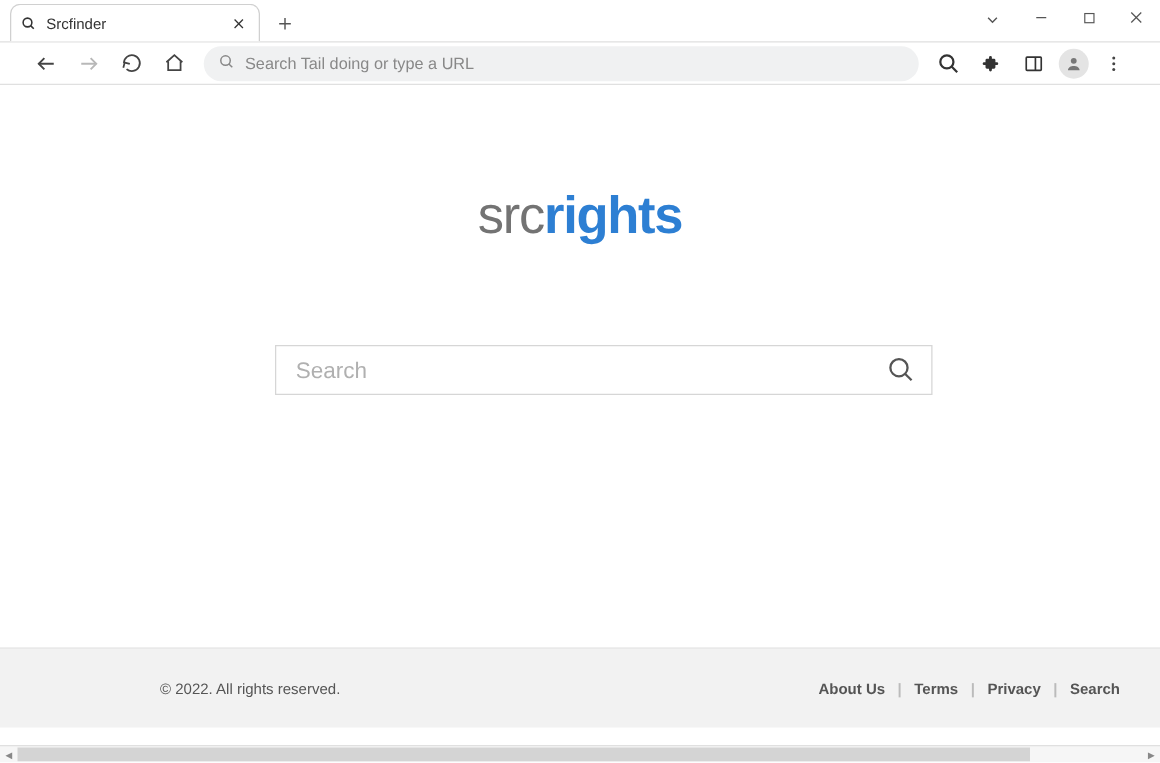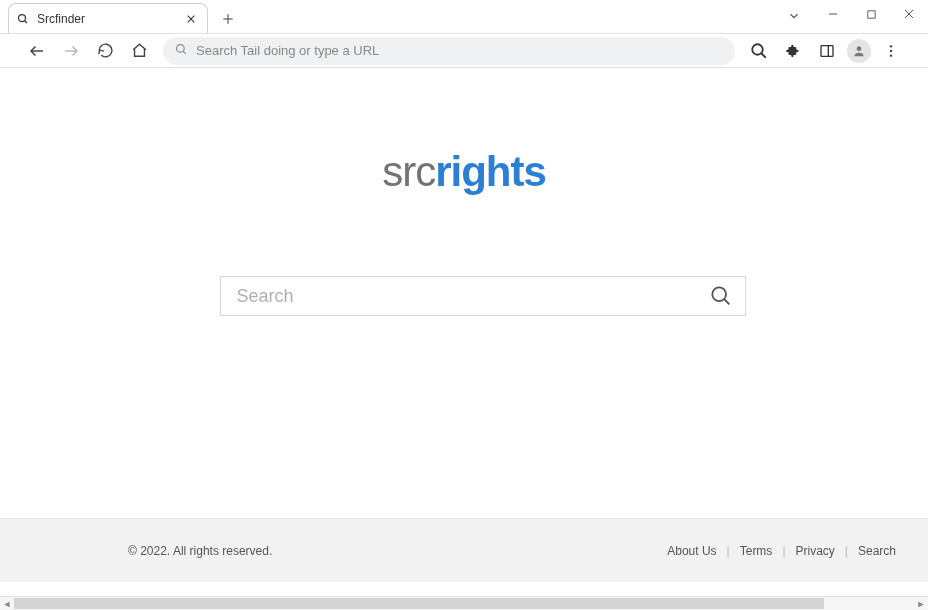--- a/index.html
+++ b/index.html
@@ -177,21 +177,21 @@
       height: 64px;
       background: #f2f2f2;
       border-top: 1px solid #e6e6e6;
       display: flex;
       align-items: center;
       padding: 0 32px 0 128px;
       font-size: 12px;
       color: #555;
     }
     .footer .copyright { flex: 1; }
-    .footer .links { display: flex; align-items: center; gap: 10px; white-space: nowrap; }
+    .footer .links { display: flex; align-items: center; gap: 10px; white-space: nowrap; font-weight: bold; }
     .footer .links a { color: #555; text-decoration: none; cursor: pointer; }
     .footer .sep { color: #bbb; }
 
     
     .hscroll {
       position: absolute;
       left: 0; right: 0; bottom: 0;
       height: 14px;
       background: #f6f6f6;
       border-top: 1px solid #e0e0e0;

